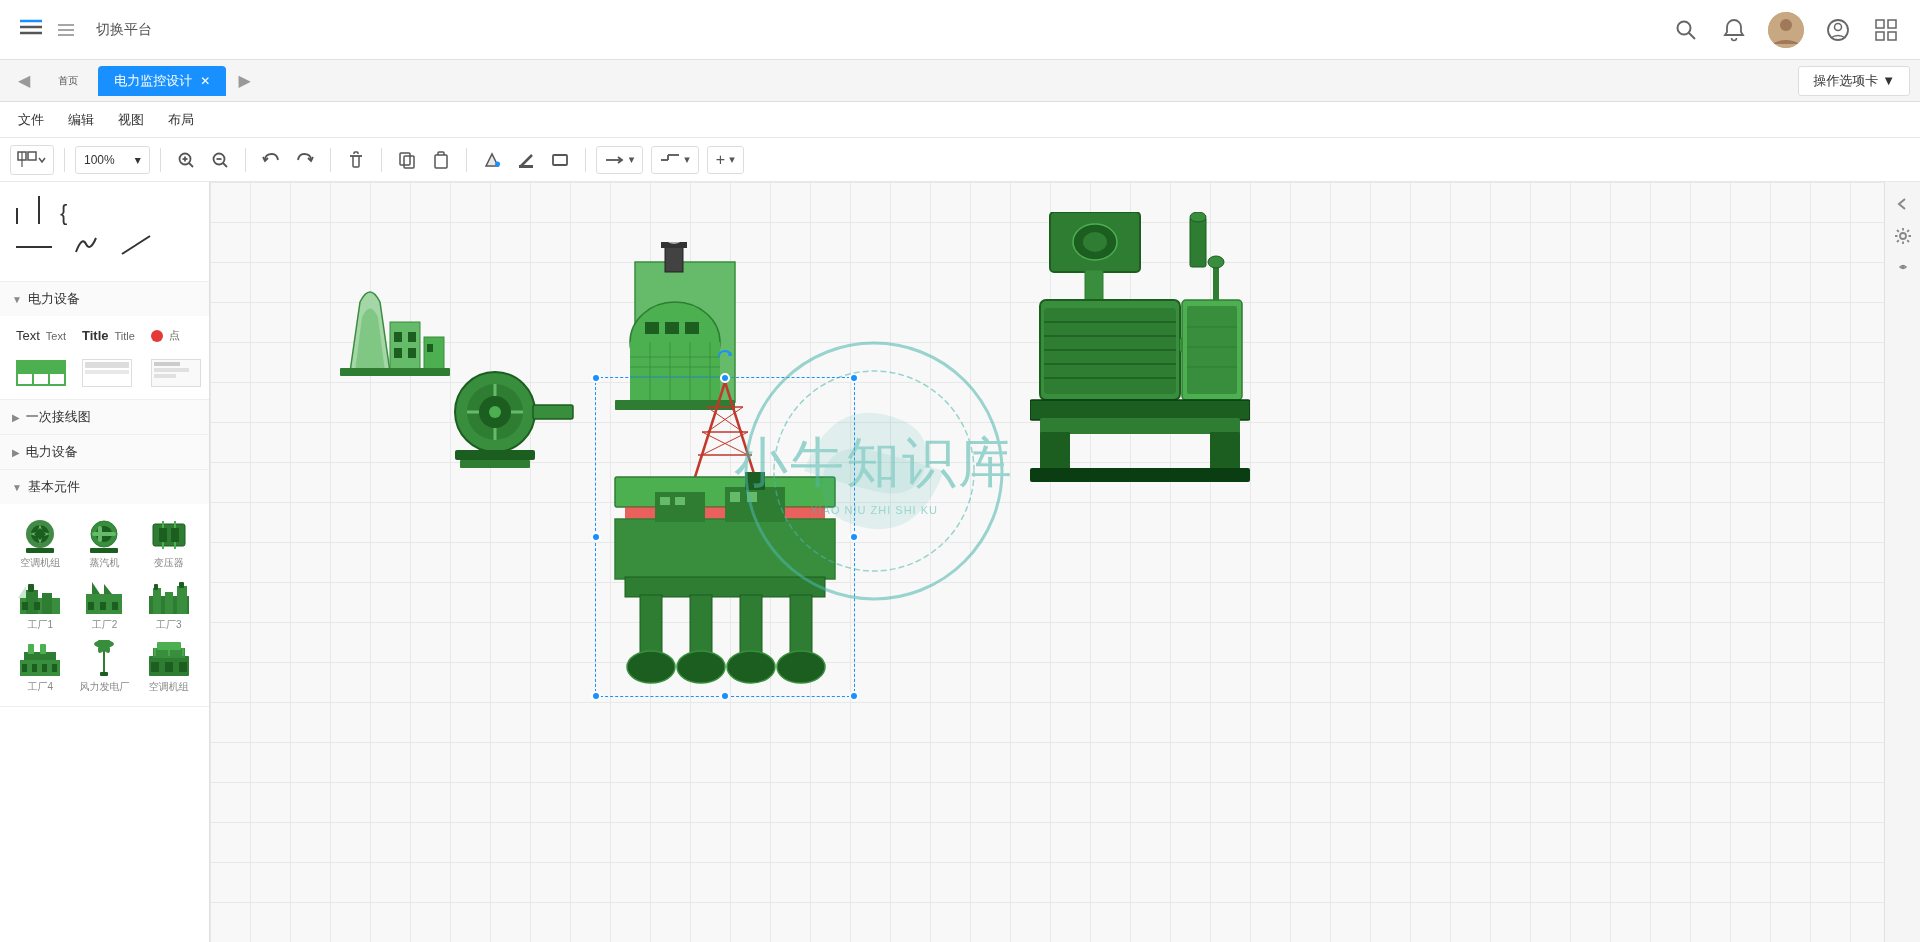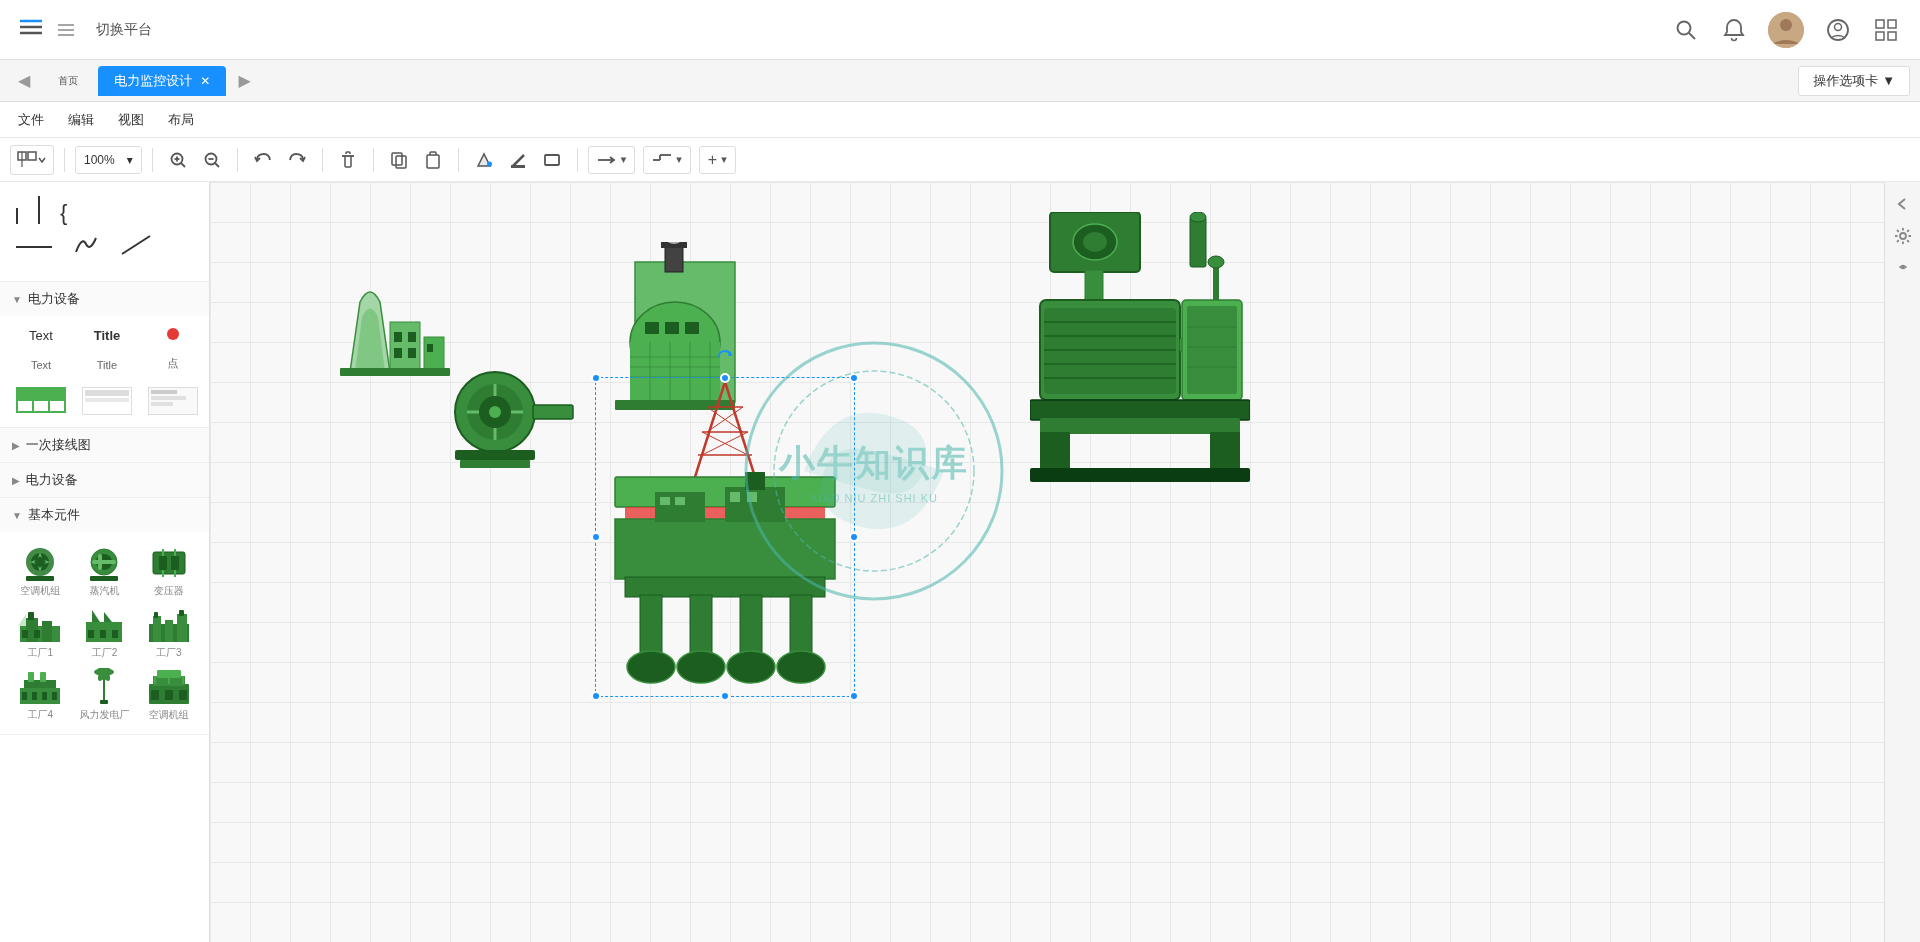--- a/index.html
+++ b/index.html
@@ -92,21 +92,21 @@
       border-radius: 3px; color: #555; font-size: 15px;
     }
     .toolbar-select {
       border: 1px solid #ddd;
       border-radius: 3px;
       padding: 3px 8px;
       font-size: 12px;
       background: #fff;
       color: #333;
       cursor: pointer;
-      display: flex; align-items: center; gap: 12px;
+      display: flex; align-items: center; gap: 20px;
       height: 28px;
     }
     .toolbar-dropdown { display: flex; align-items: center; gap: 2px; font-size: 12px; }
 
     
     .main-layout {
       display: flex;
       height: calc(942px - 60px - 42px - 36px - 44px);
     }
 
@@ -138,22 +138,22 @@
     }
     .category-content { padding: 8px 12px; }
 
     
     .basic-grid {
       display: grid;
       grid-template-columns: repeat(3, 1fr);
       gap: 8px;
     }
     .basic-item {
-      display: flex; flex-direction: column; align-items: center;
-      gap: 16px; cursor: pointer; padding: 4px;
+      display: flex; flex-direction: row; align-items: center;
+      gap: 6px; cursor: pointer; padding: 4px;
     }
     .basic-label { font-size: 11px; color: #666; }
 
     
     .industrial-grid {
       display: grid;
       grid-template-columns: repeat(3, 1fr);
       gap: 8px;
       padding: 4px 0;
     }
@@ -824,21 +824,21 @@
           <svg width="280" height="280" viewBox="0 0 280 280" style="position:absolute; top:0; left:0;">
 
             <circle cx="140" cy="140" r="128" stroke="#4db6ac" stroke-width="3" fill="none"></circle>
 
             <circle cx="140" cy="140" r="100" stroke="#4db6ac" stroke-width="1.5" fill="none" stroke-dasharray="6 3"></circle>
 
             <path d="M70 140 Q100 60 170 90 Q200 105 190 140 Q180 170 140 160 Q100 150 70 140Z" fill="#4db6ac" opacity="0.25"></path>
             <path d="M210 140 Q180 220 110 190 Q80 175 90 140 Q100 110 140 120 Q180 130 210 140Z" fill="#4db6ac" opacity="0.25"></path>
           </svg>
           <div style="position:absolute; top:50%; left:50%; transform:translate(-50%,-50%); text-align:center;">
-            <div style="font-size:36px; font-weight:bold; color:#4db6ac; white-space:nowrap; letter-spacing:2px;">小牛知识库</div>
+            <div style="font-size:54px; font-weight:normal; color:#4db6ac; white-space:nowrap; letter-spacing:2px;">小牛知识库</div>
             <div style="font-size:11px; color:#4db6ac; letter-spacing:1px; margin-top:4px;">XIAO NIU ZHI SHI KU</div>
           </div>
         </div>
       </div>
 
     </div>
   </div>
 
   <div class="right-panel">
     <div class="right-panel-btn">

